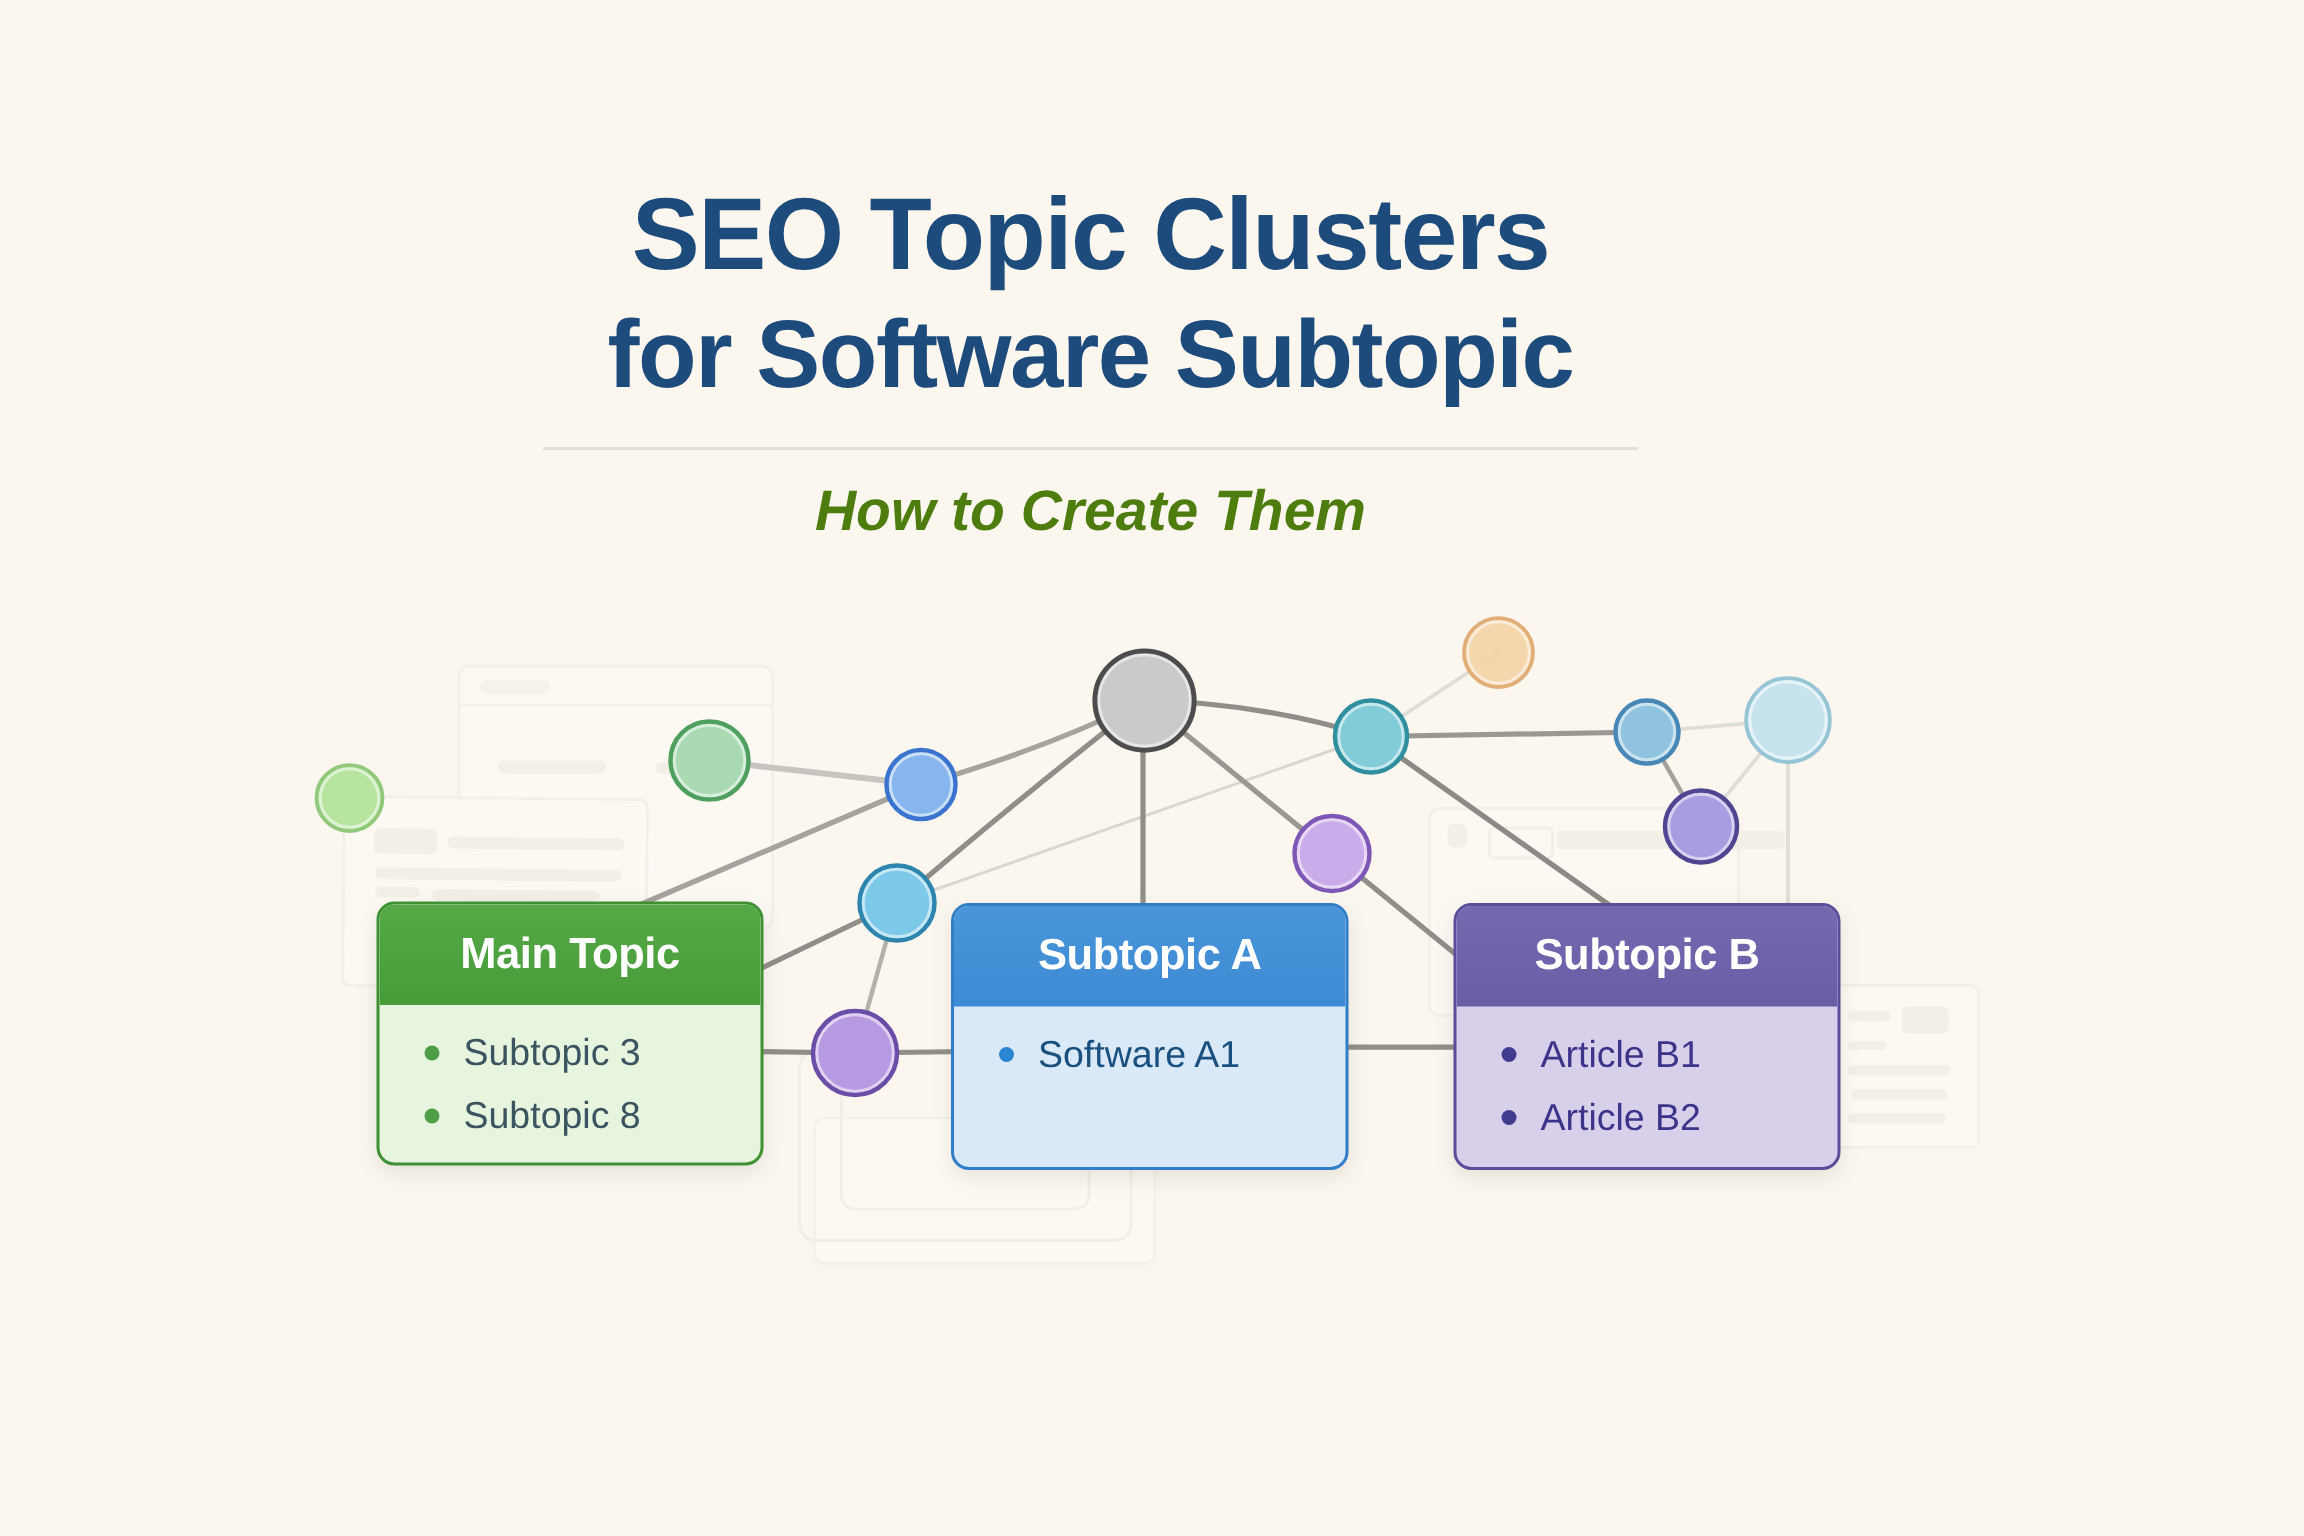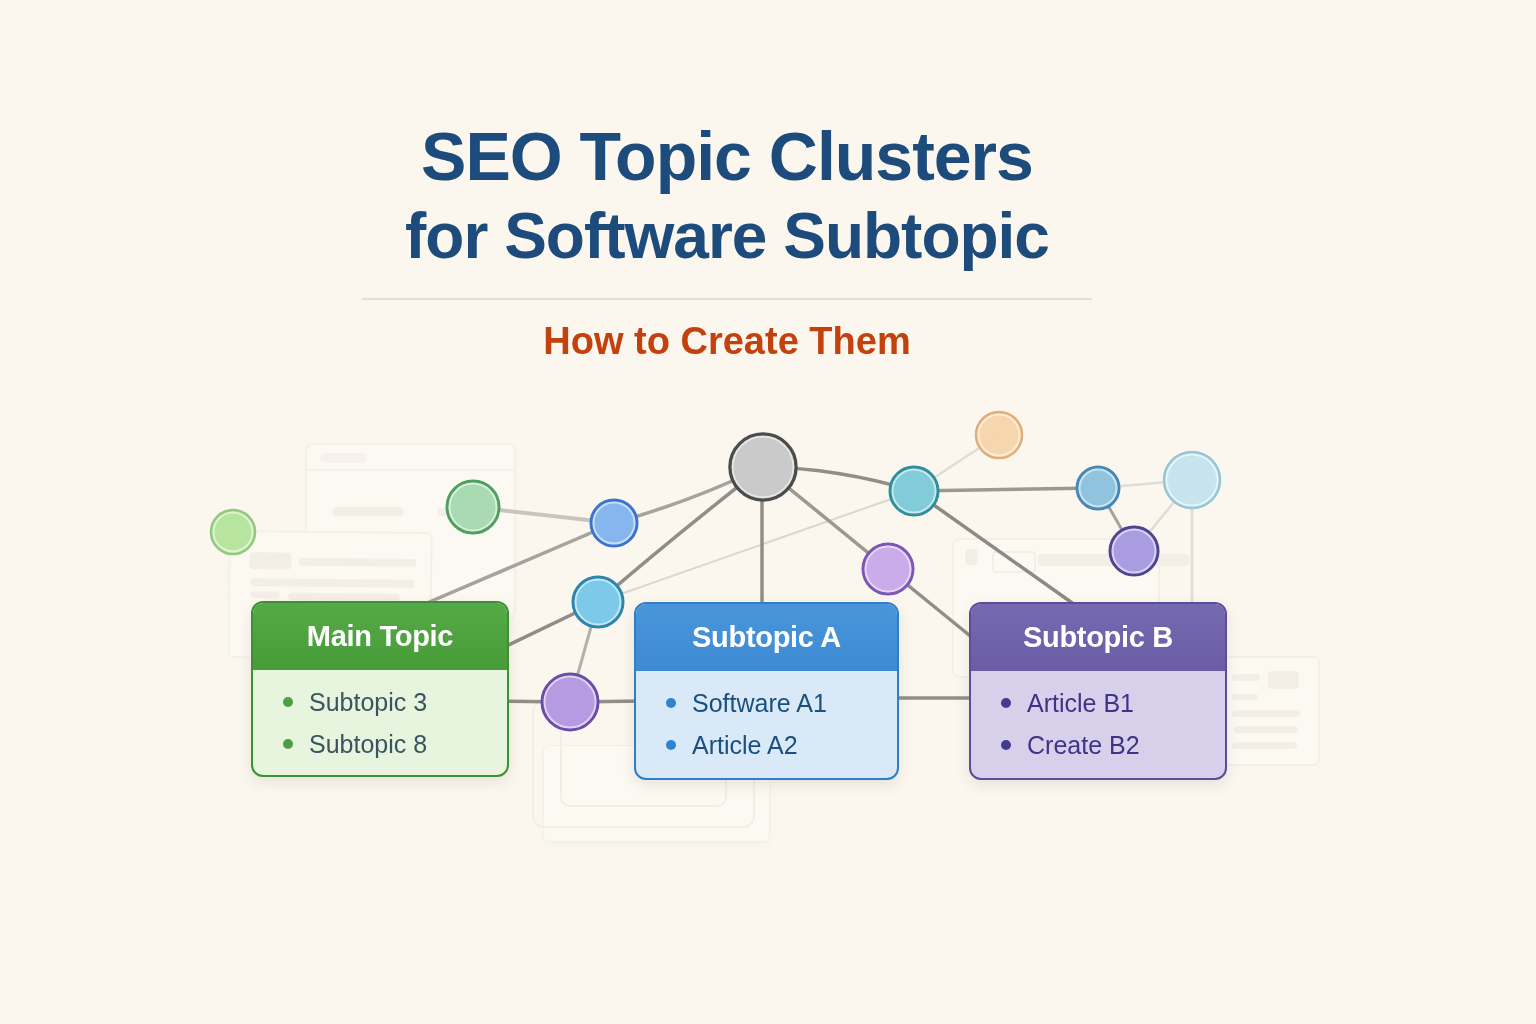--- a/index.html
+++ b/index.html
@@ -23,21 +23,21 @@
   .mock-panel-right { left:952px; top:538px; width:208px; height:140px; }
   .mock-panel-right .obox { position:absolute; left:38px; top:11px; width:40px; height:18px; border:2px solid #edeae2; border-radius:4px; background:transparent; }
   .mock-doc-right { left:1150px; top:656px; width:170px; height:110px; border-radius:6px; }
   
   .diagram-svg { position:absolute; left:0; top:0; z-index:2; }
   
   .title-wrap { position:absolute; left:0; top:0; width:1454px; text-align:center; z-index:3; }
   .title-line1 { margin:118px 0 0; font-size:68px; font-weight:bold; color:#1d4b7c; letter-spacing:-1px; line-height:1.14; }
   .title-line2 { margin:4px 0 0; font-size:64px; font-weight:bold; color:#1d4b7c; letter-spacing:-1px; line-height:1.14; }
   .title-divider { width:730px; height:2px; background:#e5e0d6; margin:26px auto 0; }
-  .subtitle { margin:20px 0 0; font-size:38px; font-weight:bold; color:#c2410c; letter-spacing:0; }
+  .subtitle { margin:20px 0 0; font-size:38px; font-weight:bold; color:#4d7c0f; letter-spacing:0;font-style:italic; }
   
   .card {
     position:absolute; z-index:4; box-sizing:border-box;
     border-radius:12px; overflow:hidden;
     border:2px solid var(--border,#ccc);
     background:var(--body,#fff);
     box-shadow:0 5px 14px rgba(90,80,60,.12);
   }
   .card-main-topic { left:251px; top:601px; width:258px; height:176px; }
   .card-subtopic-a { left:634px; top:602px; width:265px; height:178px; }
@@ -186,36 +186,32 @@
 
   <div class="card card-subtopic-a" style="--header: #3d8bd4; --header2: #4a95da; --body: #d9e9f8; --border: #2f7ec7; --bullet: #2b85d3; --text: #19507f;">
     <div class="card-header">
       <span>Subtopic A</span>
     </div>
     <div class="card-body">
       <div class="card-item">
         <span class="bullet-dot"></span>
         <span>Software A1</span>
       </div>
-      <div class="card-item">
-        <span class="bullet-dot"></span>
-        <span>Article A2</span>
-      </div>
     </div>
   </div>
 
   <div class="card card-subtopic-b" style="--header: #6a5da6; --header2: #7569b0; --body: #d8d0eb; --border: #5a4d99; --bullet: #413c8f; --text: #3c3488;">
     <div class="card-header">
       <span>Subtopic B</span>
     </div>
     <div class="card-body">
       <div class="card-item">
         <span class="bullet-dot"></span>
         <span>Article B1</span>
       </div>
       <div class="card-item">
         <span class="bullet-dot"></span>
-        <span>Create B2</span>
+        <span>Article B2</span>
       </div>
     </div>
   </div>
 
 </div>
 
 </body></html>

